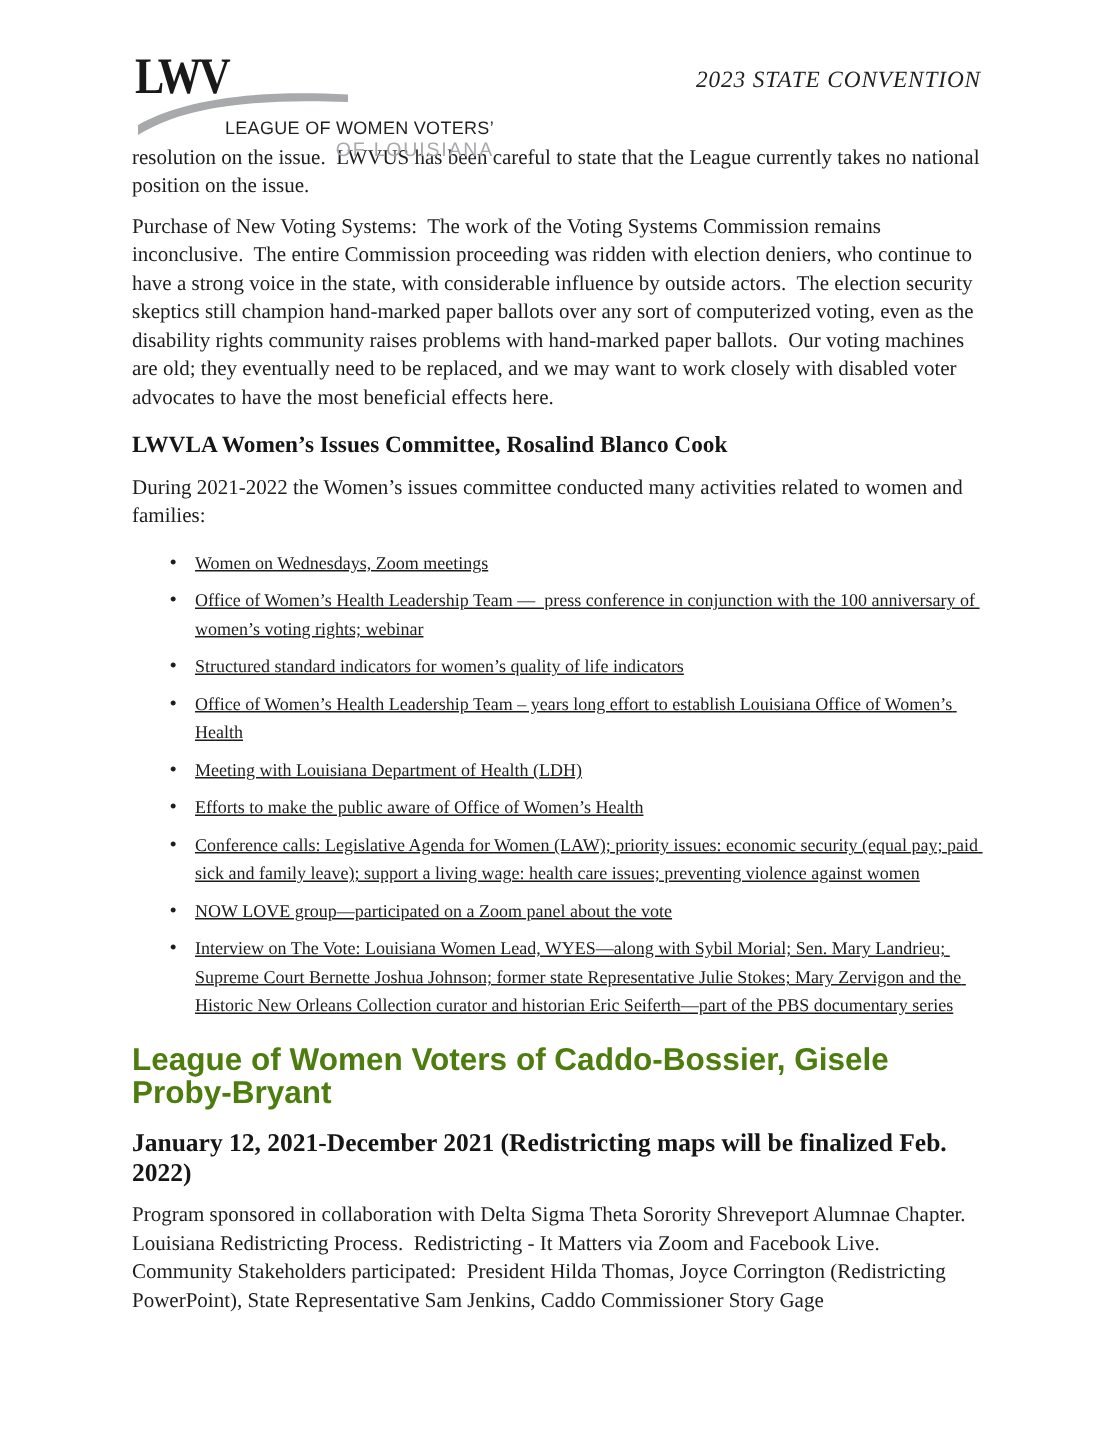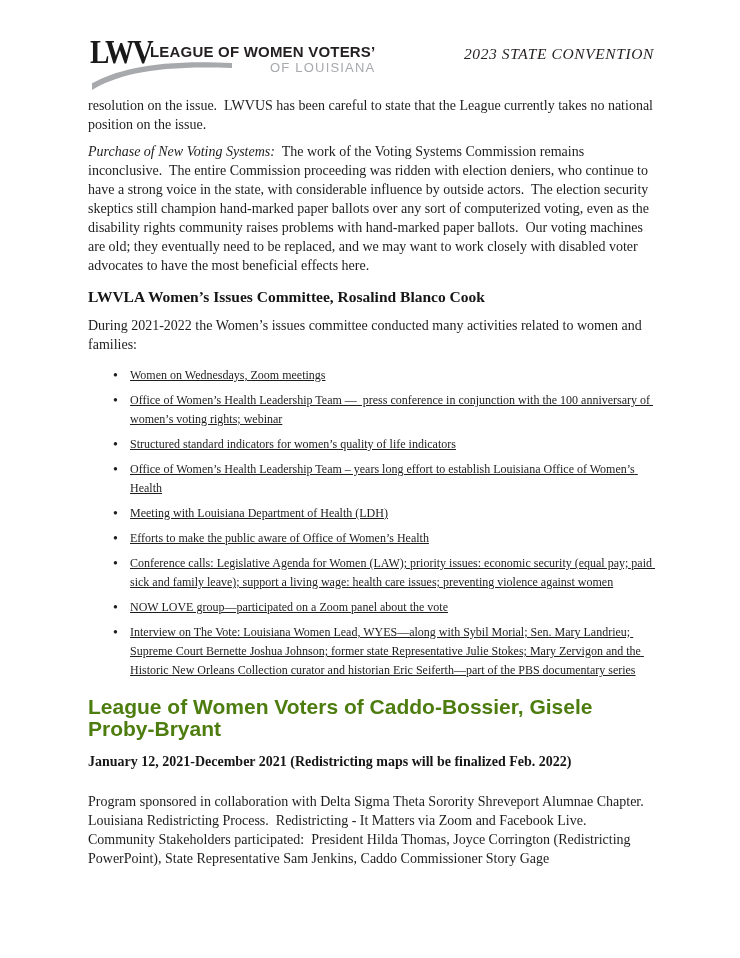--- a/index.html
+++ b/index.html
@@ -45,24 +45,25 @@
     position:absolute; left:4px; top:24px;
     width:140px; height:32px;
   }
   .org-text {
     position:absolute; left:62px; top:10px;
     font-family:"Liberation Sans", sans-serif;
     line-height:1.05;
     white-space:nowrap;
   }
   .org-line1 {
-    font-size:15px;
-    font-weight:bold;
+    font-size:12px;
+    font-weight:normal;
     color:#231f20;
     letter-spacing:0.2px;
+    margin-top:35px;
   }
   .org-line2 {
     font-size:13px;
     color:#a7a9ac;
     letter-spacing:1.2px;
     padding-left:11px;
     margin-top:1px;
   }
   .convention-title {
     font-family:"Liberation Serif", serif;
@@ -74,21 +75,21 @@
     font-style:italic;
   }
 
   
   .para {
     font-size:14px;
     line-height:19px;
     margin:0 0 8px 0;
     white-space:pre-wrap;
   }
-  .italic-lead { font-style:italic; }
+  .italic-lead { }
 
   .serif-heading {
     font-family:"Liberation Serif", serif;
     font-weight:bold;
     font-size:15.5px;
     line-height:20px;
     color:#161616;
     margin:12px 0 9px 0;
   }
   .bullet-list {
@@ -116,24 +117,24 @@
     font-family:Liberation Sans, sans-serif;
     font-weight:bold;
     font-size:21px;
     line-height:22px;
     color:#4d7c0f;
     margin:16px 0 0 0;
   }
   .serif-subheading {
     font-family:"Liberation Serif", serif;
     font-weight:bold;
-    font-size:14px;
+    font-size:17px;
     line-height:20px;
     color:#161616;
-    margin:12px 0 20px 0;
+    margin:12px 0 9px 0;
   }
 
   
   .footer {
     position:absolute;
     left:0; right:0;
     bottom:40px;
     text-align:center;
     font-size:11.5px;
     color:#3c3c3c;

